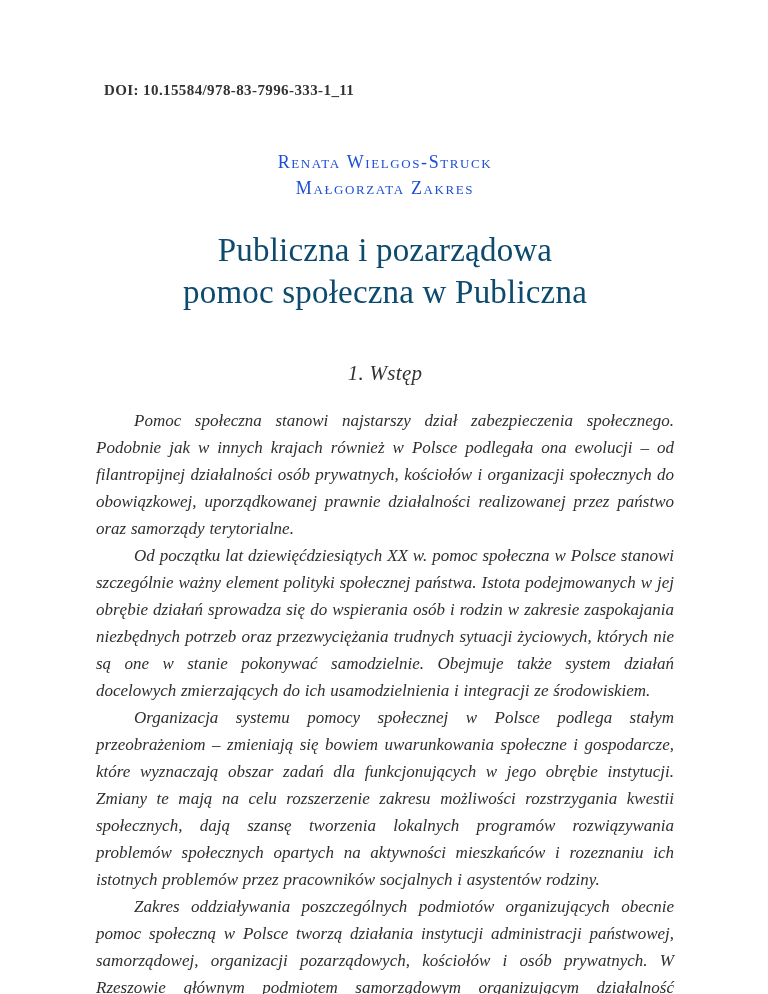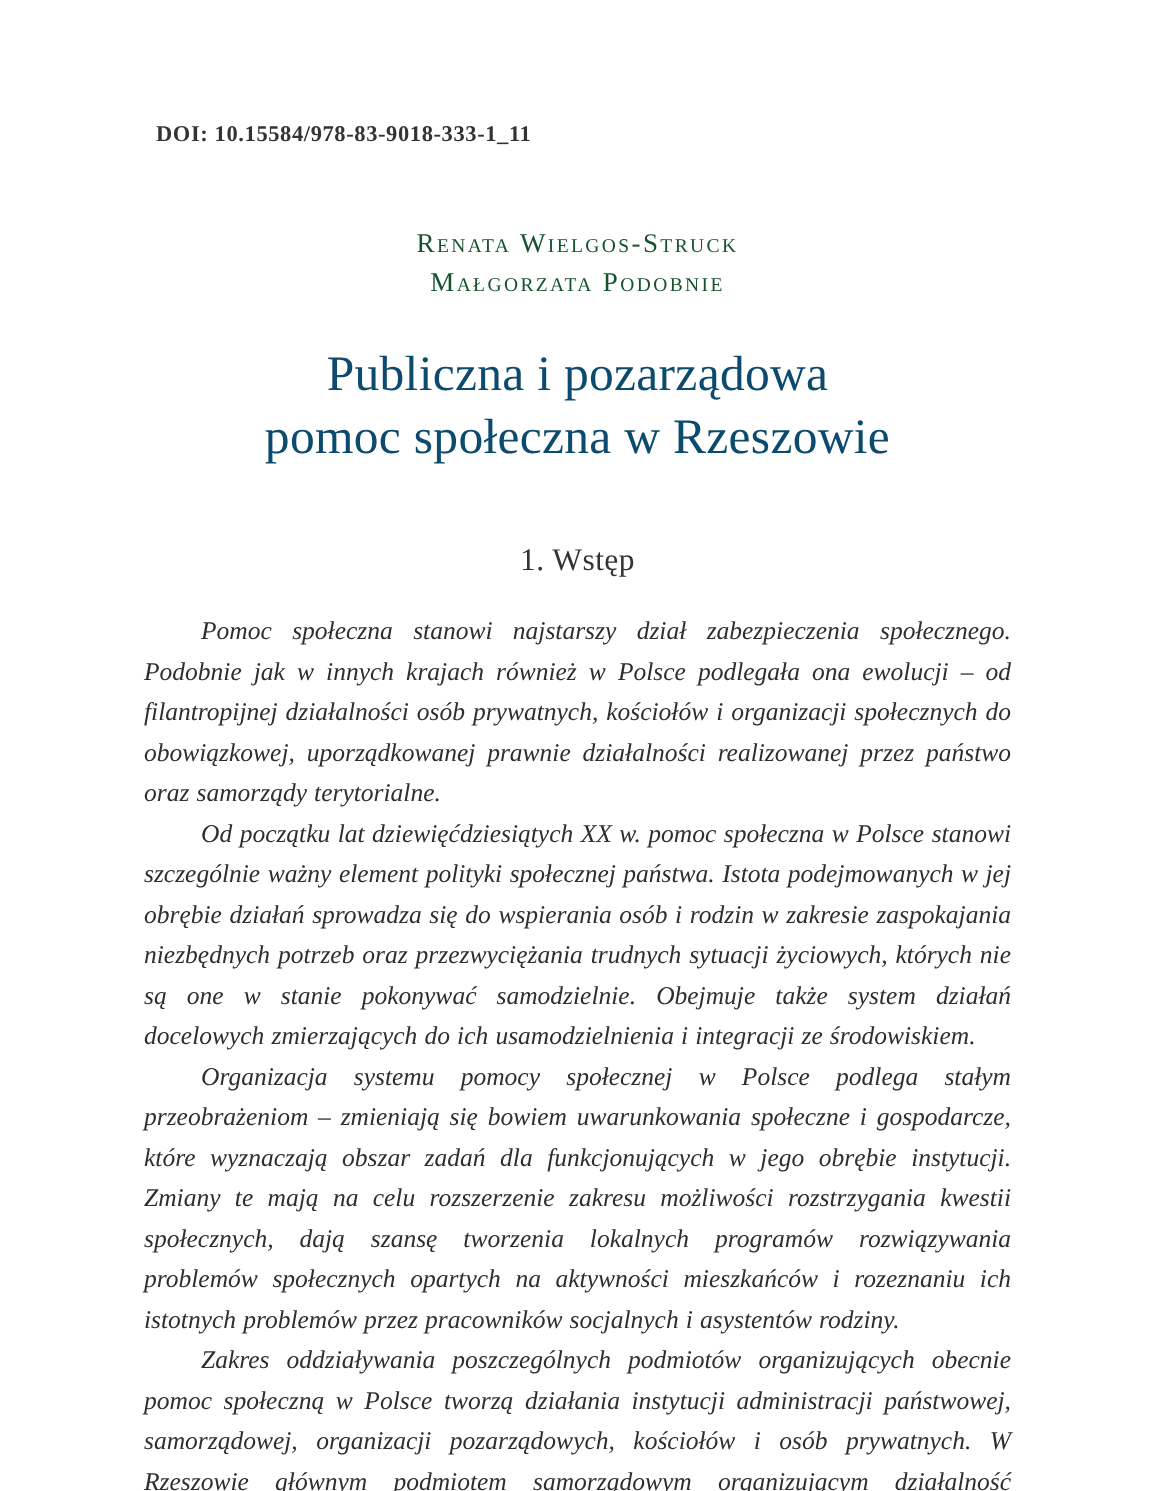--- a/index.html
+++ b/index.html
@@ -27,21 +27,21 @@
     color: #333333;
     margin: 0 0 0 8px;
   }
   .authors {
     margin-top: 50px;
     text-align: center;
     font-variant: small-caps;
     letter-spacing: 1.6px;
     font-size: 18px;
     line-height: 26px;
-    color: #14532d;
+    color: #1d4ed8;
   }
   .authors div {
     margin: 0;
   }
   .title {
     margin: 28px 0 0 0;
     text-align: center;
     font-size: 33px;
     line-height: 42px;
     font-weight: normal;
@@ -49,20 +49,21 @@
     letter-spacing: 0.2px;
   }
   .title span { display: block; }
   .section-heading {
     margin: 48px 0 0 0;
     text-align: center;
     font-size: 21px;
     font-weight: normal;
     color: #333333;
     letter-spacing: 0.3px;
+    font-style: italic;
   }
   .body-text {
     margin-top: 21px;
     font-size: 17px;
     line-height: 27px;
     text-align: justify;
     color: #2e2e2e;
   }
   .body-text p {
     margin: 0;
@@ -70,30 +71,30 @@
     word-spacing: 0.5px;
     font-style: italic;
   }
 </style>
 </head>
 <body>
 
 <div class="page">
   <div class="content">
 
-    <p class="doi">DOI: 10.15584/978-83-9018-333-1_11</p>
+    <p class="doi">DOI: 10.15584/978-83-7996-333-1_11</p>
 
     <div class="authors">
       <div>Renata Wielgos-Struck</div>
-      <div>Małgorzata Podobnie</div>
+      <div>Małgorzata Zakres</div>
     </div>
 
     <h1 class="title">
       <span>Publiczna i pozarządowa</span>
-      <span>pomoc społeczna w Rzeszowie</span>
+      <span>pomoc społeczna w Publiczna</span>
     </h1>
 
     <h2 class="section-heading">1. Wstęp</h2>
 
     <div class="body-text">
       <p>Pomoc społeczna stanowi najstarszy dział zabezpieczenia społecznego. Podobnie jak w innych krajach również w Polsce podlegała ona ewolucji – od filantropijnej działalności osób prywatnych, kościołów i organizacji społecznych do obowiązkowej, uporządkowanej prawnie działalności realizowanej przez państwo oraz samorządy terytorialne.</p>
       <p>Od początku lat dziewięćdziesiątych XX w. pomoc społeczna w Polsce stanowi szczególnie ważny element polityki społecznej państwa. Istota podejmowanych w jej obrębie działań sprowadza się do wspierania osób i rodzin w zakresie zaspokajania niezbędnych potrzeb oraz przezwyciężania trudnych sytuacji życiowych, których nie są one w stanie pokonywać samodzielnie. Obejmuje także system działań docelowych zmierzających do ich usamodzielnienia i integracji ze środowiskiem.</p>
       <p>Organizacja systemu pomocy społecznej w Polsce podlega stałym przeobrażeniom – zmieniają się bowiem uwarunkowania społeczne i gospodarcze, które wyznaczają obszar zadań dla funkcjonujących w jego obrębie instytucji. Zmiany te mają na celu rozszerzenie zakresu możliwości rozstrzygania kwestii społecznych, dają szansę tworzenia lokalnych programów rozwiązywania problemów społecznych opartych na aktywności mieszkańców i rozeznaniu ich istotnych problemów przez pracowników socjalnych i asystentów rodziny.</p>
       <p>Zakres oddziaływania poszczególnych podmiotów organizujących obecnie pomoc społeczną w Polsce tworzą działania instytucji administracji państwowej, samorządowej, organizacji pozarządowych, kościołów i osób prywatnych. W Rzeszowie głównym podmiotem samorządowym organizującym działalność pomocową w ramach zadań własnych gminy oraz</p>
     </div>

